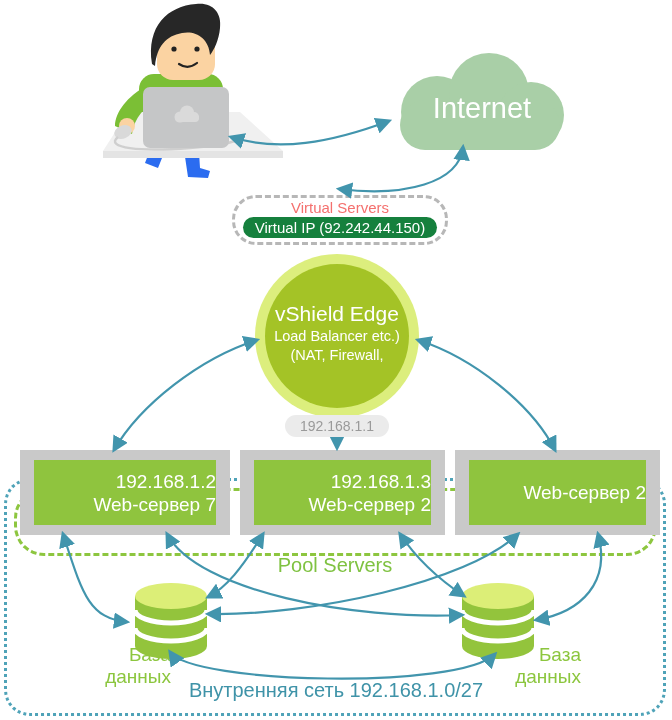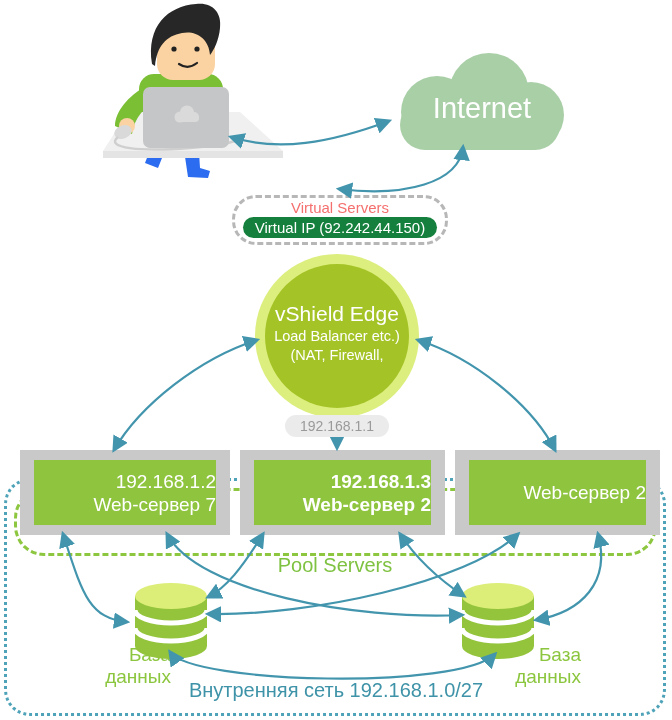--- a/index.html
+++ b/index.html
@@ -17,21 +17,21 @@
           display:flex;flex-direction:column;align-items:center;padding-top:1px;}
   .vs-title{color:#f4706e;font-size:15px;line-height:17px;}
   .vs-pill{margin-top:1px;background:#15803d;color:#fff;font-size:15px;
            line-height:21px;padding:0 12px;border-radius:12px;white-space:nowrap;}
 
   
   .srv{top:450px;height:85px;background:#c9c9c9;padding:10px 14px;z-index:1;}
   .srv-in{height:100%;background:#8fc43e;color:#fff;display:flex;
           flex-direction:column;align-items:flex-end;justify-content:center;
           font-size:19px;line-height:23px;}
-  #srv1{left:20px;width:210px;} #srv2{left:240px;width:205px;font-weight:bold;} #srv3{left:455px;width:205px;}
+  #srv1{left:20px;width:210px;} #srv2{left:240px;width:205px;} #srv3{left:455px;width:205px;}
 
   
   .pool-label{left:240px;top:554px;width:190px;text-align:center;
               color:#7fc241;font-size:20px;z-index:1;}
   .db-label{width:90px;text-align:right;color:#8cc63e;font-size:19px;
             line-height:22px;top:644px;z-index:1;}
   #dblab1{left:81px;} #dblab2{left:491px;}
   .net-label{left:136px;top:679px;width:400px;text-align:center;
              color:#3f93a8;font-size:20px;z-index:1;}
 

